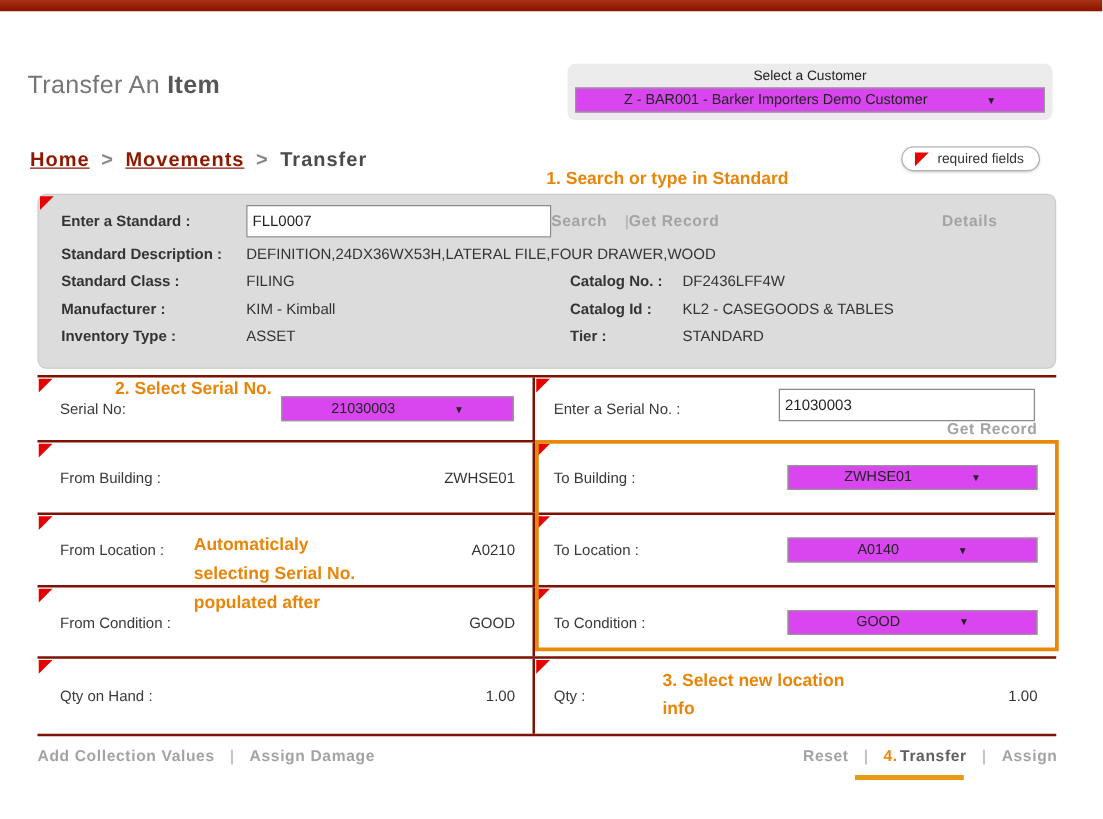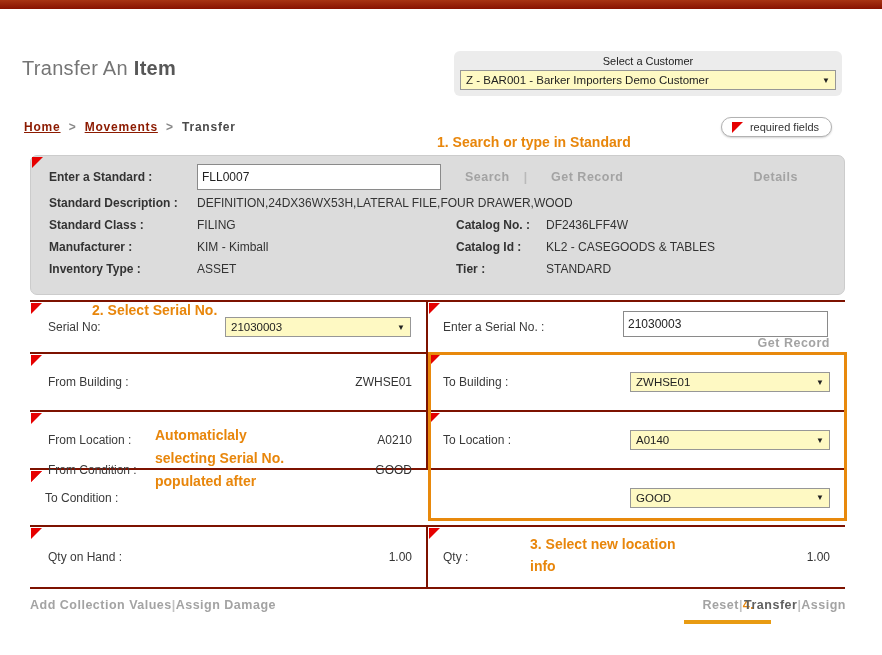--- a/index.html
+++ b/index.html
@@ -20,29 +20,29 @@
     font-size:20px; color:#757575; letter-spacing:.3px;
   }
   .page-title b { color:#575757; }
 
   .customer-box {
     position:absolute; right:40px; top:51px; width:388px;
     background:#ececec; border-radius:6px; padding:4px 6px 6px; text-align:center;
   }
   .customer-label { font-size:11px; color:#222; margin-bottom:3px; }
   .select {
-    background:#fef9c3; border:1px solid #979797; height:20px;
-    display:flex; align-items:center; justify-content:space-between;
+    background:#d946ef; border:1px solid #979797; height:20px;
+    display:flex; align-items:center; justify-content:center;
     padding:0 5px; font-size:11.5px; color:#222; cursor:pointer; white-space:nowrap;gap:41px;
   }
   .select-arrow { font-size:8px; color:#222; margin-left:6px; flex:0 0 auto; }
 
   .breadcrumb {
     position:absolute; left:24px; top:120px;
-    font-size:12px; font-weight:bold; letter-spacing:.8px;
+    font-size:16px; font-weight:bold; letter-spacing:.8px;
   }
   .crumb-link { color:#8c1a00; text-decoration:underline; cursor:pointer; }
   .crumb-sep { color:#888; margin:0 4px; }
   .crumb-current { color:#4a4a4a; }
 
   .required-pill {
     position:absolute; right:50px; top:117px;
     background:#fff; border:1px solid #b2b2b2; border-radius:12px;
     padding:3px 12px 3px 10px; display:flex; align-items:center; gap:7px;
     font-size:11px; color:#333; box-shadow:0 1px 2px rgba(0,0,0,.18);
@@ -75,55 +75,55 @@
   .p-value1 { width:259px; flex:0 0 auto; }
   .text-input {
     background:#fff; border:1px solid #8a8a8a; height:20px;
     font-size:12px; padding:12px 4px; font-family:"Liberation Sans",sans-serif; color:#222;
   }
   .standard-input { width:244px; }
   .gray-link {
     color:#a3a3a3; font-weight:bold; font-size:12.5px; letter-spacing:.5px;
     cursor:pointer; text-decoration:none;
   }
-  .p-row1 .gray-link { margin-left:24px; }
+  .p-row1 .gray-link { }
   .glink-sep { color:#b9b9b9; font-weight:bold; margin-left:14px; }
   .details-link { position:absolute; right:46px; margin-left:0 !important; }
 
   
   .transfer-table {
     position:absolute; left:30px; top:300px; width:815px;
     border-top:2px solid #7d1200; font-size:12px; color:#3a3a3a;
   }
   .t-row { display:flex; border-bottom:2px solid #7d1200; position:relative; }
   .t-cell { position:relative; }
   .t-cell.left  { width:398px; border-right:2px solid #7d1200; flex:0 0 auto; }
   .t-cell.right { flex:1; }
   .row-serial { height:52px; }
   .row-building { height:58px; }
   .row-location { height:58px; }
-  .row-condition { height:57px;flex-direction:column; }
+  .row-condition { height:57px; }
   .row-qty { height:62px; }
   .t-label { position:absolute; left:18px; top:50%; transform:translateY(-50%); white-space:nowrap; }
   .t-cell.right .t-label { left:15px; }
   .t-value-right { position:absolute; right:14px; top:50%; transform:translateY(-50%); color:#333; }
   .t-select { position:absolute; right:15px; top:50%; transform:translateY(-50%); width:200px; }
   .serial-select { position:absolute; left:195px; top:50%; transform:translateY(-50%); width:186px; }
   .serial-input { position:absolute; left:195px; top:9px; width:205px; }
   .get-record2 { position:absolute; right:15px; bottom:2px; }
   .orange-box {
     position:absolute; left:428px; top:352px; width:419px; height:169px;
     border:3px solid #e8890c; z-index:4; pointer-events:none;
   }
 
   
   .footer-left, .footer-right {
     position:absolute; top:598px;
     font-size:12.5px; font-weight:bold; color:#9a9a9a; letter-spacing:.4px;
-    display:flex; align-items:center; 
+    display:flex; align-items:center; gap:12px;
   }
   .footer-left { left:30px; }
   .footer-right { right:36px; }
   .footer-sep { color:#c2c2c2; }
   .step4 { color:#e8860b; margin-right:-10px; }
   .transfer-action { color:#5f5f5f; cursor:pointer; }
   .transfer-underline {
     position:absolute; left:684px; top:620px; width:87px; height:4px;
     background:#e89b12; z-index:5;
   }

